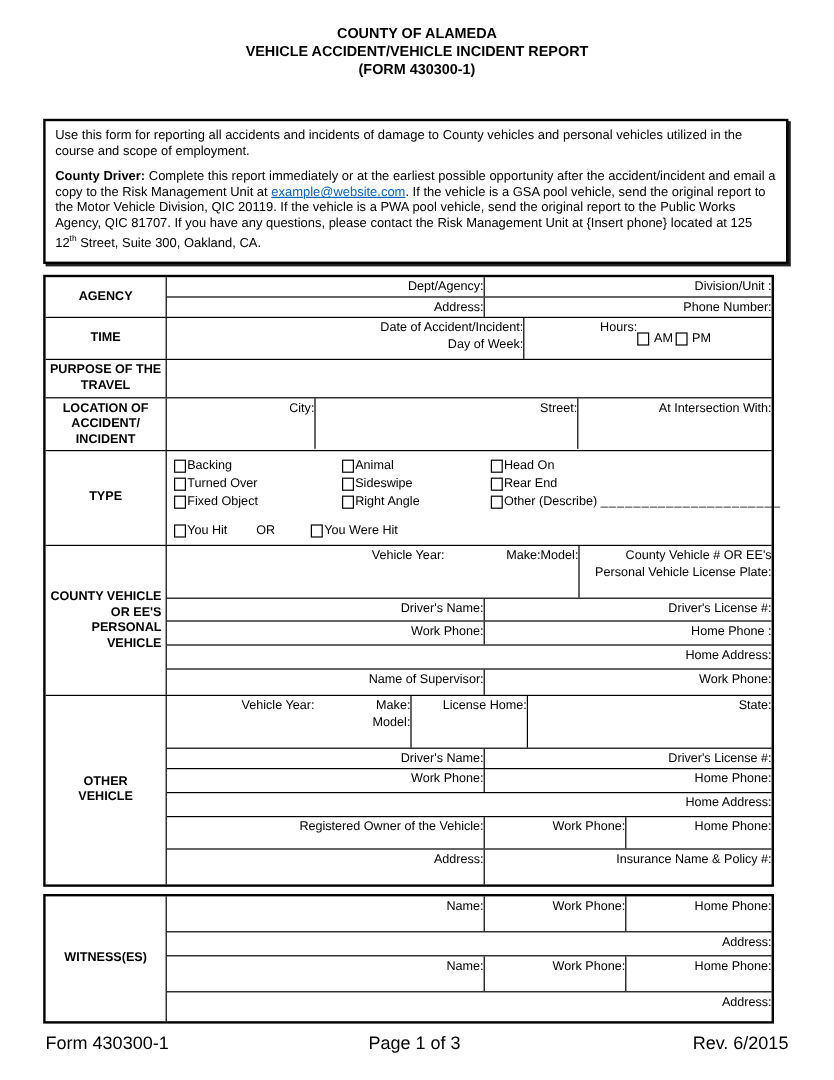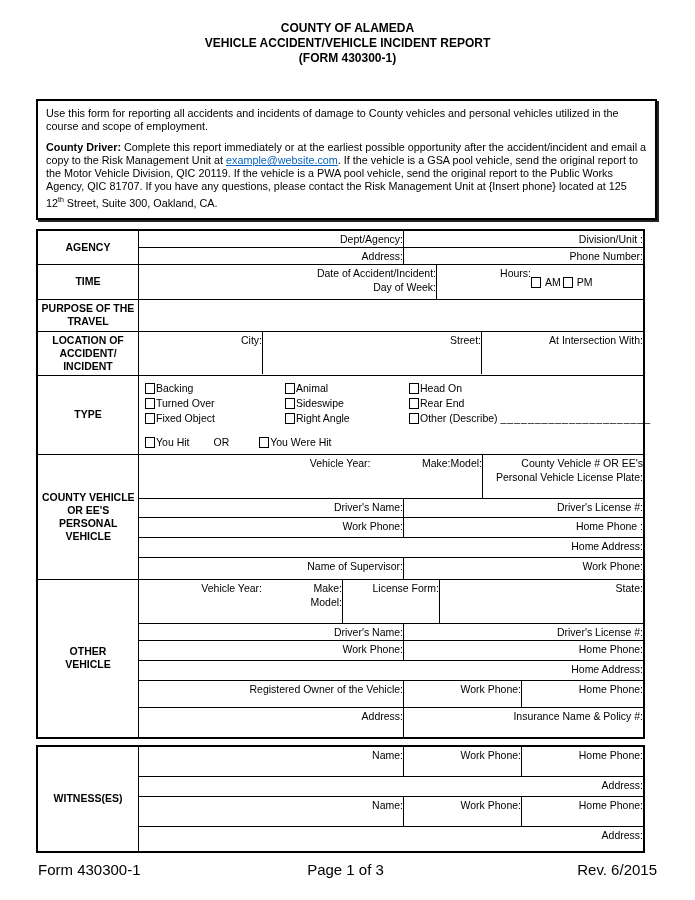--- a/index.html
+++ b/index.html
@@ -32,21 +32,21 @@
   .formtable.wit { margin-top: 6px; }
   .section { display: flex; border-bottom: 1px solid #000; }
   .section:last-child { border-bottom: 0; }
   .label-cell {
     width: 101px; min-width: 101px;
     border-right: 1px solid #000;
     display: flex; align-items: center; justify-content: center;
     text-align: center; font-weight: bold; font-size: 10.5px; line-height: 13px;
     padding: 2px;
   }
-  .label-cell.left { justify-content: flex-start; text-align: center; padding-left: 4px; }
+  .label-cell.left { justify-content: flex-start; text-align: right; padding-left: 4px; }
   .content { flex: 1; display: flex; flex-direction: column; min-width: 0; }
   .subrow { display: flex; border-bottom: 1px solid #000; }
   .subrow:last-child { border-bottom: 0; }
   .cell { border-right: 1px solid #000; padding: 1px 0 1px 6px; font-size: 10.5px; line-height: 14px; text-align: right; }
   .cell:last-child { border-right: 0; }
   .grow { flex: 1; }
   .w265 { width: 265px; min-width: 265px; }
   .w298 { width: 298px; min-width: 298px; }
   .w124 { width: 124px; min-width: 124px; }
   .w219 { width: 219px; min-width: 219px; }
@@ -270,21 +270,21 @@
         <div>
           <div>OTHER</div>
           <div>VEHICLE</div>
         </div>
       </div>
       <div class="content">
         <div class="subrow h44">
           <div class="cell grow">
             <span class="vy">Vehicle Year:</span><span class="mk">Make:</span><span>Model:</span>
           </div>
-          <div class="cell w97"><span>License Form:</span></div>
+          <div class="cell w97"><span>License Home:</span></div>
           <div class="cell grow"><span>State:</span></div>
         </div>
         <div class="subrow h17">
           <div class="cell w265"><span>Driver's Name:</span></div>
           <div class="cell grow"><span>Driver's License #:</span></div>
         </div>
         <div class="subrow h20">
           <div class="cell w265"><span>Work Phone:</span></div>
           <div class="cell grow"><span>Home Phone:</span></div>
         </div>

